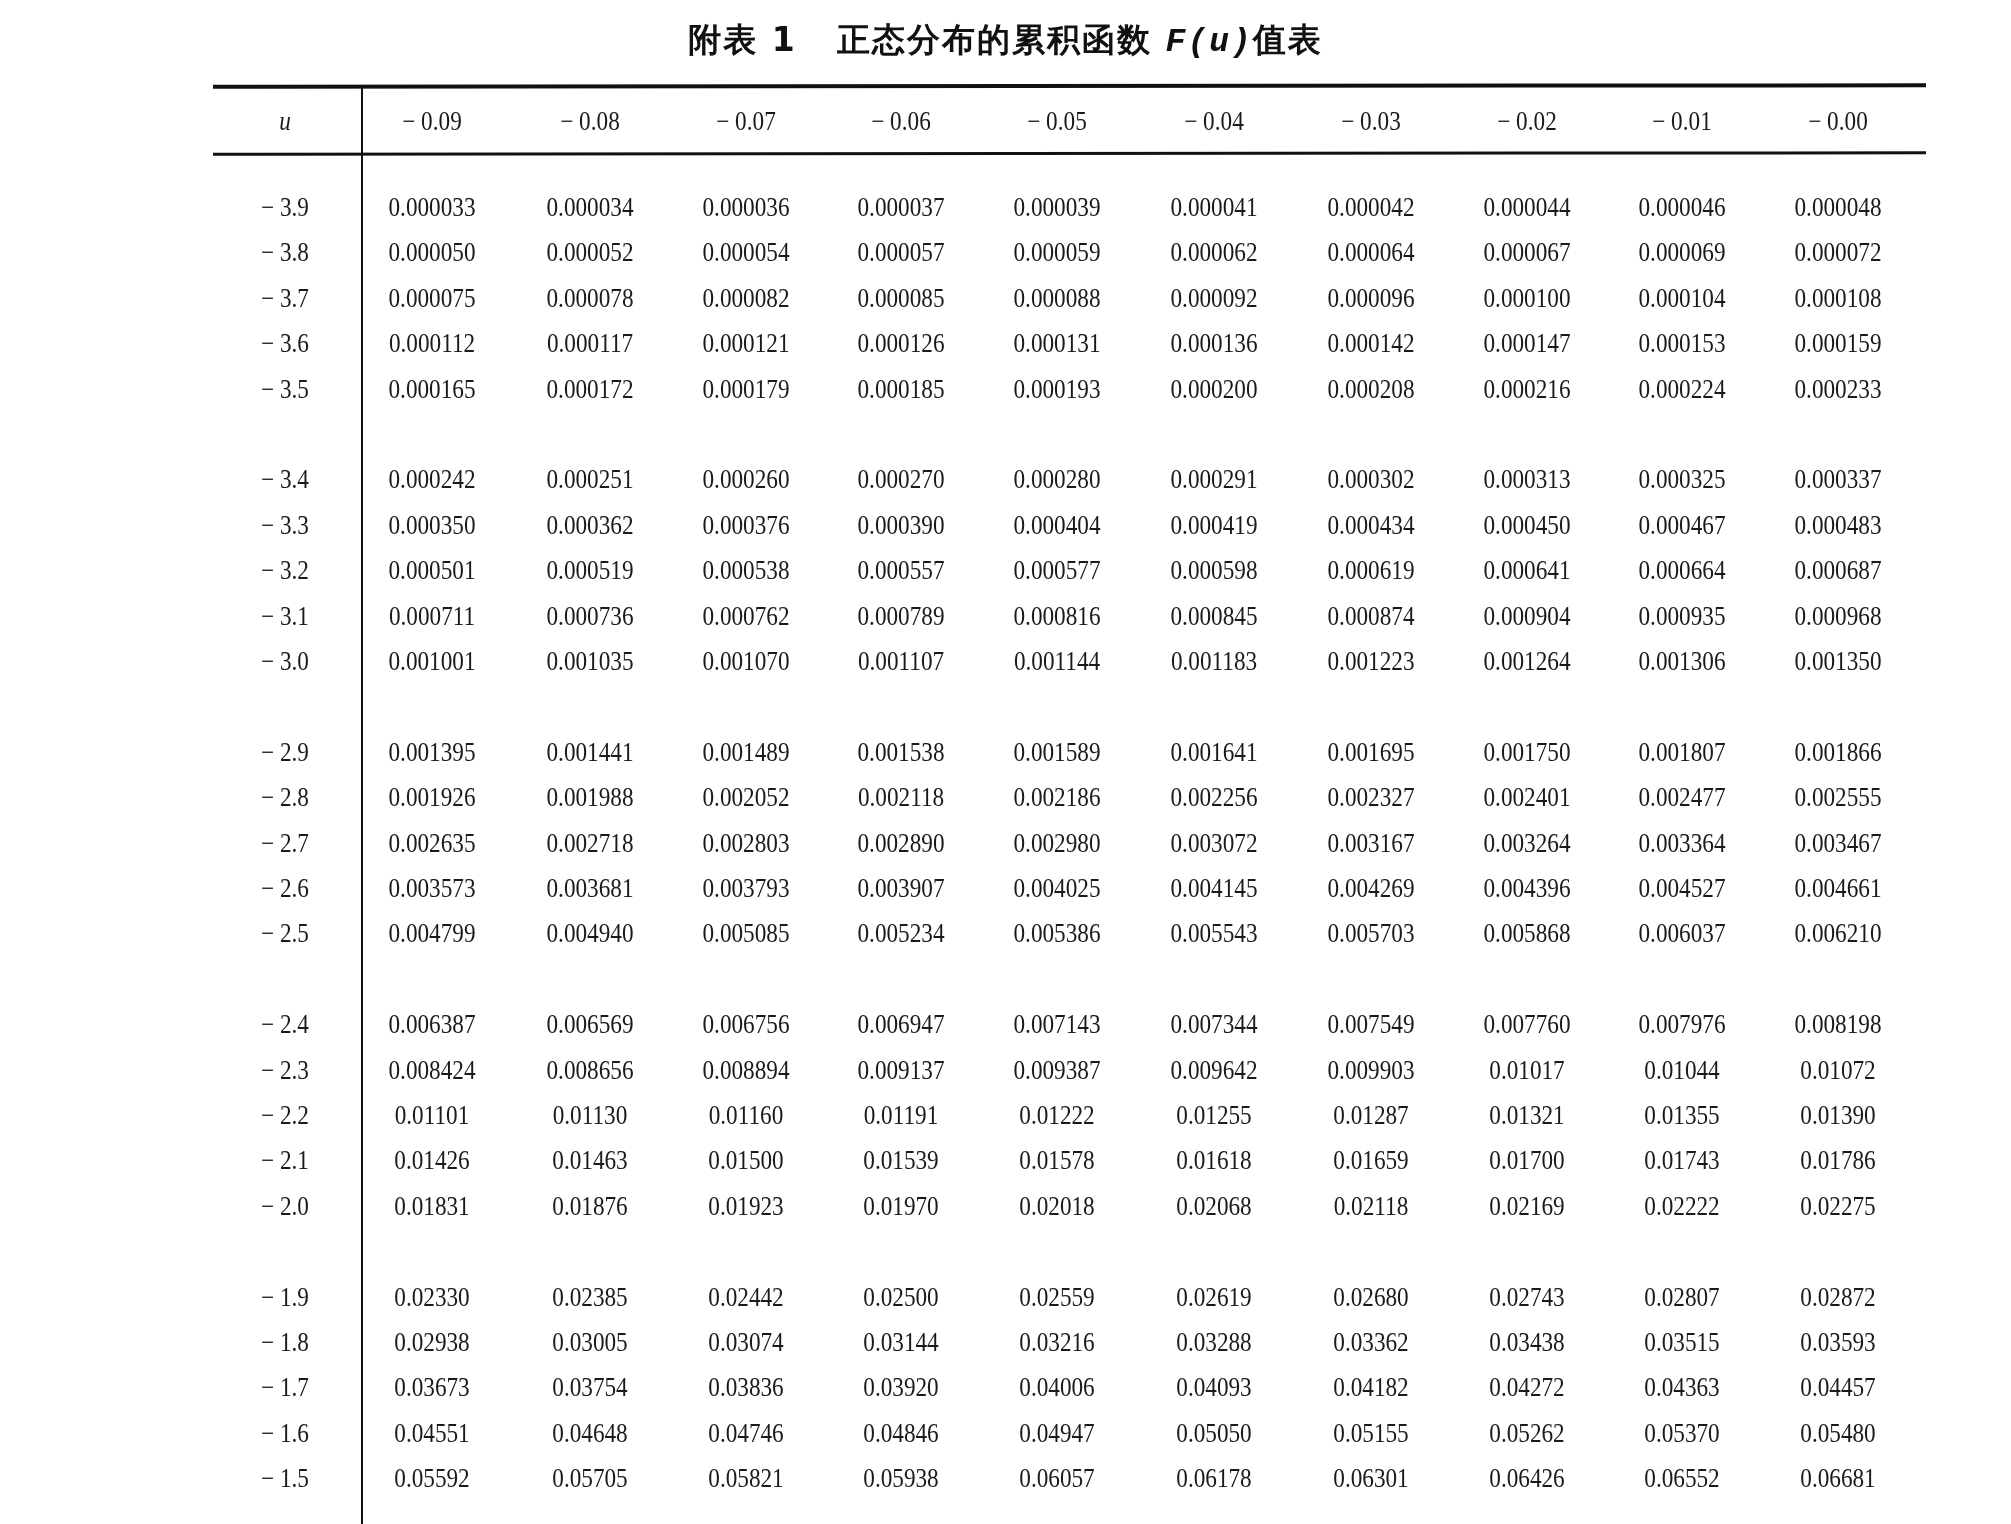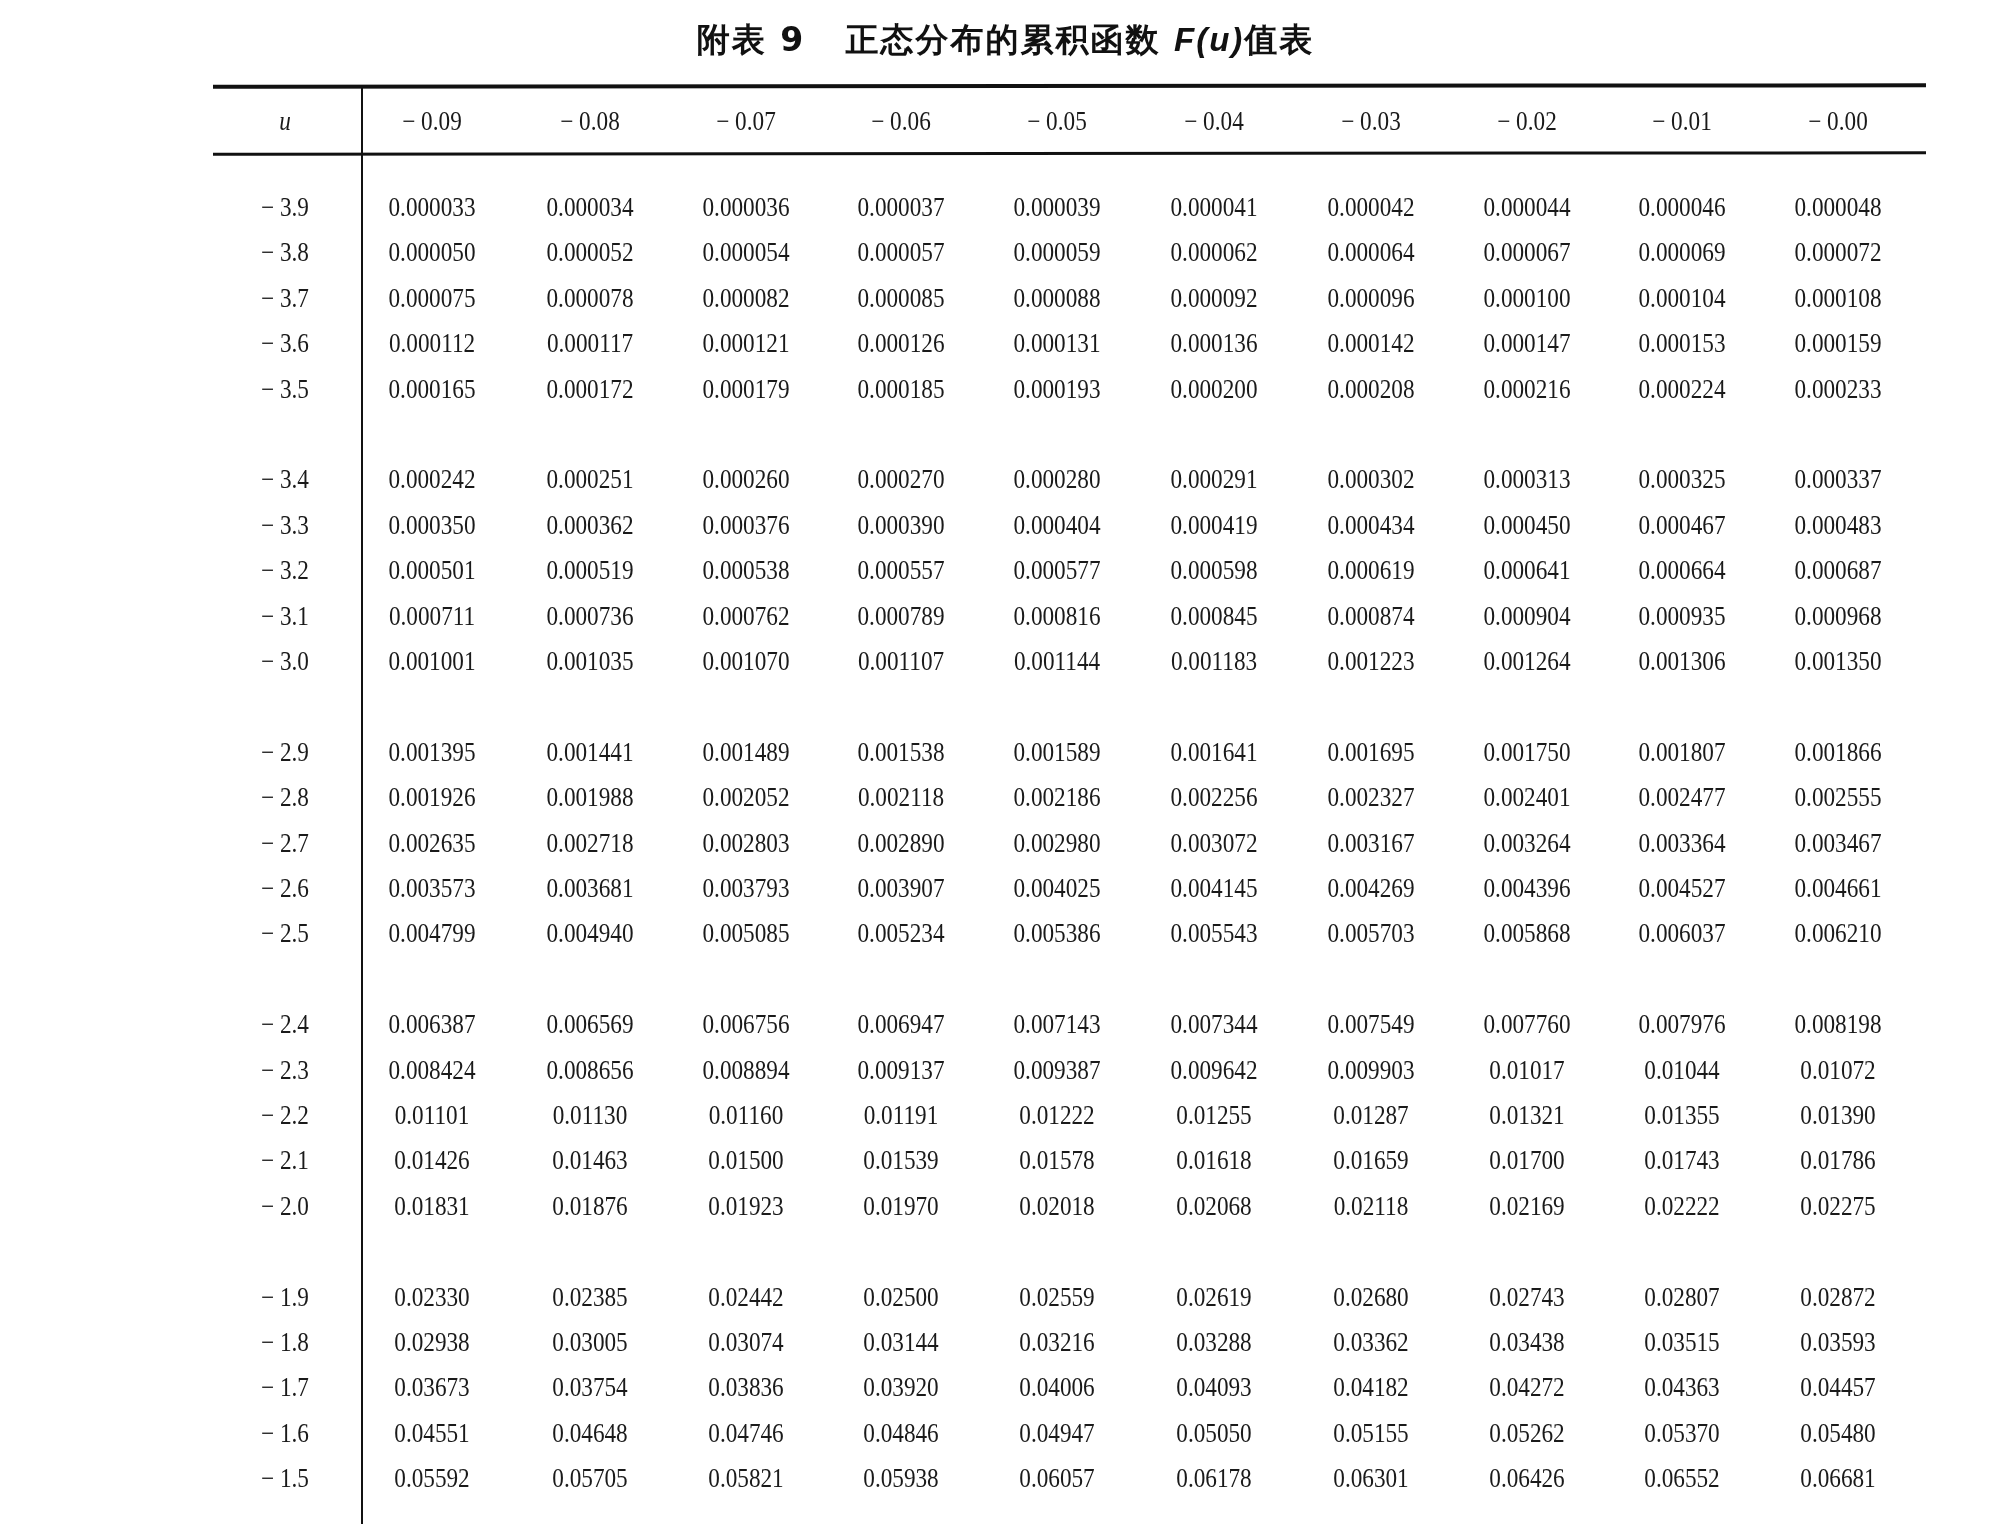--- a/index.html
+++ b/index.html
@@ -1,36 +1,36 @@
 <!DOCTYPE html>
 <html><head>
 <meta charset="utf-8">
 <style>
   html, body { margin:0; padding:0; background:#ffffff; }
   body { width:2011px; height:1524px; position:relative; overflow:hidden;
          font-family:"Liberation Serif","DejaVu Serif",serif; color:#1a1a1a; }
   .title { position:absolute; top:18px; left:0; width:2011px; text-align:center;
            font-family:"DejaVu Sans","Liberation Sans",sans-serif; font-weight:bold;
            font-size:33px; letter-spacing:2px; color:#111; }
-  .title .fu { font-family:Liberation Sans, sans-serif; font-style:italic; }
+  .title .fu { font-family:Liberation Mono, monospace; font-style:italic; }
   .rule-top { position:absolute; left:213px; top:84px; width:1713px; height:4px; background:#111; transform:rotate(-0.05deg); }
   .rule-head { position:absolute; left:213px; top:152px; width:1713px; height:3px; background:#111; transform:rotate(-0.05deg); }
   .vline { position:absolute; left:361px; top:86px; width:2px; height:1450px; background:#111; }
   .cell { position:absolute; width:156px; text-align:center; font-size:27px; line-height:34px;
           transform:scaleX(0.86); transform-origin:center; }
   .hdr { top:104px; }
   .ucell { position:absolute; width:120px; text-align:center; font-size:27px; line-height:34px; left:225px;
            transform:scaleX(0.86); }
   .ulabel { font-style:italic; }
 </style>
 </head>
 <body>
 
 <div class="title">
-  <span>附表 9</span>&nbsp;&nbsp;
+  <span>附表 1</span>&nbsp;&nbsp;
   <span>正态分布的累积函数</span>
   <span class="fu">F(u)</span><span>值表</span>
 </div>
 
 <div class="rule-top"></div>
 <div class="rule-head"></div>
 <div class="vline"></div>
 
 <div id="table">
   <div class="ucell hdr ulabel">u</div>

